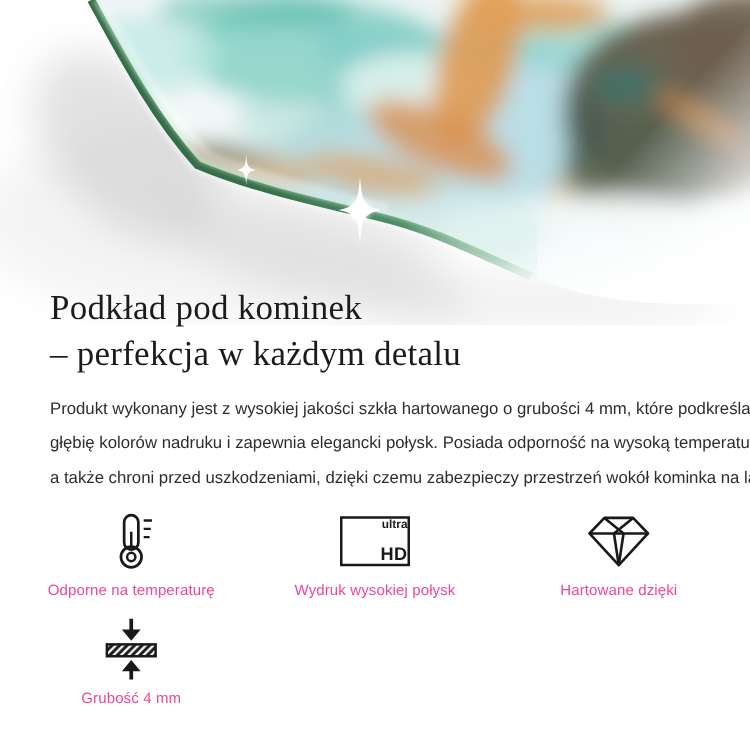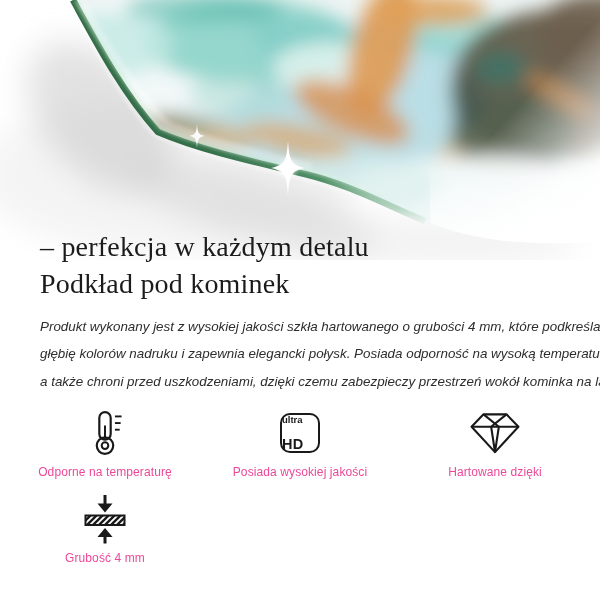--- a/index.html
+++ b/index.html
@@ -4,27 +4,27 @@
 <style>
   html,body{margin:0;padding:0;background:#ffffff;}
   .page{position:relative;width:600px;height:600px;background:#ffffff;overflow:hidden;
         font-family:"Liberation Sans",sans-serif;color:#2d2d2d;}
   .hero{position:absolute;top:0;left:0;width:600px;height:260px;}
   .content{position:absolute;top:228px;left:0;width:600px;box-sizing:border-box;padding:0 40px;}
   .title{margin:0;font-family:"Liberation Serif",serif;font-weight:400;font-size:28px;
          line-height:37px;color:#1b1b1b;letter-spacing:.2px;}
   .title span{display:block;}
   .desc{margin-top:11px;font-size:13.4px;line-height:27.4px;color:#2d2d2d;}
-  .desc div{white-space:nowrap;font-style:italic;}
+  .desc div{white-space:nowrap;}
   .features{margin:14px -40px 0;display:grid;grid-template-columns:210px 180px 210px;row-gap:16px;}
   .feature{display:flex;flex-direction:column;align-items:center;}
   .icon-box{height:48px;display:flex;align-items:center;justify-content:center;}
   .f-label{margin-top:8px;font-size:12px;color:#ec4899;letter-spacing:.1px;}
-  .uhd{width:36px;height:36px;border:2.5px solid #191919;border-radius:10px;display:flex;
-       flex-direction:column;align-items:flex-start;justify-content:center;line-height:1;color:#191919;}
+  .uhd{width:36px;height:36px;border:2.5px solid #191919;border-radius:0;display:flex;
+       flex-direction:column;align-items:flex-end;justify-content:center;line-height:1;color:#191919;padding-left:16px;}
   .uhd .t{font-size:9.5px;font-weight:600;}
   .uhd .b{font-size:14.5px;font-weight:700;letter-spacing:.3px;margin-top:12px;}
 </style>
 </head>
 <body>
 
 <div class="page">
 
   <div class="hero">
     <svg width="600" height="260" viewBox="0 0 600 260">
@@ -123,22 +123,22 @@
         <g transform="translate(197,136) scale(0.45)">
           <path d="M0,-27 C1.5,-7 3,-3 17,0 C3,3 1.5,7 0,27 C-1.5,7 -3,3 -17,0 C-3,-3 -1.5,-7 0,-27 Z" opacity="0.9"></path>
         </g>
       </g>
     </svg>
   </div>
 
   <div class="content">
 
     <h1 class="title">
+      <span>Podkład pod kominek</span>
       <span>– perfekcja w każdym detalu</span>
-      <span>Podkład pod kominek</span>
     </h1>
 
     <div class="desc">
       <div>Produkt wykonany jest z wysokiej jakości szkła hartowanego o grubości 4 mm, które podkreśla</div>
       <div>głębię kolorów nadruku i zapewnia elegancki połysk. Posiada odporność na wysoką temperaturę,</div>
       <div>a także chroni przed uszkodzeniami, dzięki czemu zabezpieczy przestrzeń wokół kominka na lata.</div>
     </div>
 
     <div class="features">
 
@@ -157,21 +157,21 @@
         <span class="f-label">Odporne na temperaturę</span>
       </div>
 
       <div class="feature">
         <div class="icon-box">
           <div class="uhd">
             <span class="t">ultra</span>
             <span class="b">HD</span>
           </div>
         </div>
-        <span class="f-label">Posiada wysokiej jakości</span>
+        <span class="f-label">Wydruk wysokiej połysk</span>
       </div>
 
 
       <div class="feature">
         <div class="icon-box">
           <svg width="54" height="44" viewBox="0 0 56 46" fill="none" stroke="#191919" stroke-width="2.2" stroke-linejoin="round">
             <path d="M16,3.5 L40,3.5 L52.5,16.5 L28,43 L3.5,16.5 Z"></path>
             <line x1="3.5" y1="16.5" x2="52.5" y2="16.5"></line>
             <line x1="16" y1="3.5" x2="32" y2="16.5"></line>
             <line x1="40" y1="3.5" x2="24" y2="16.5"></line>

